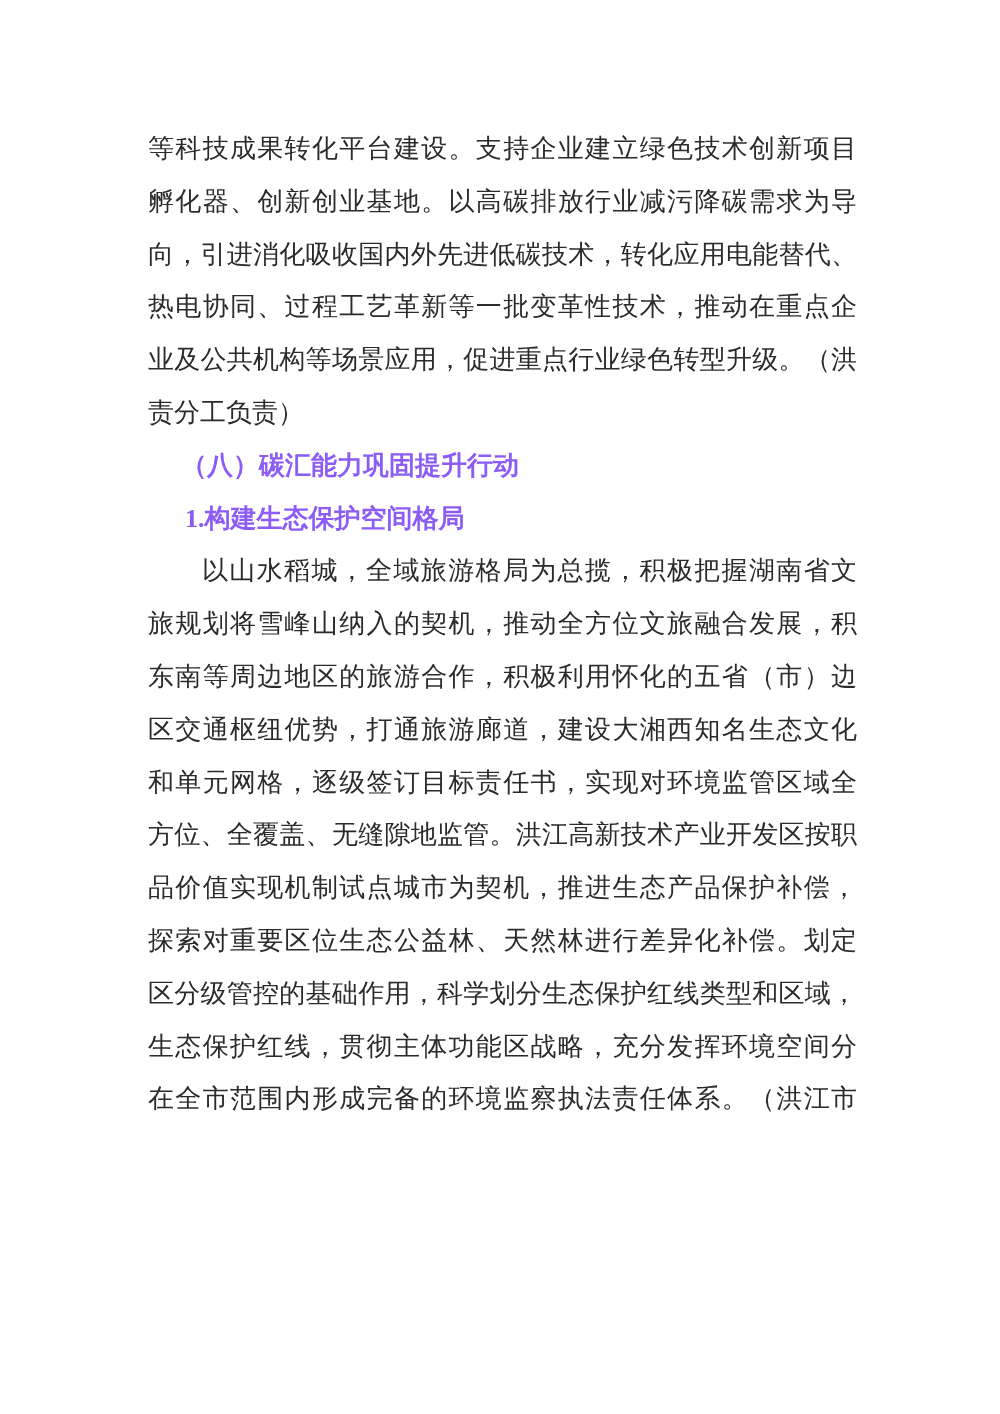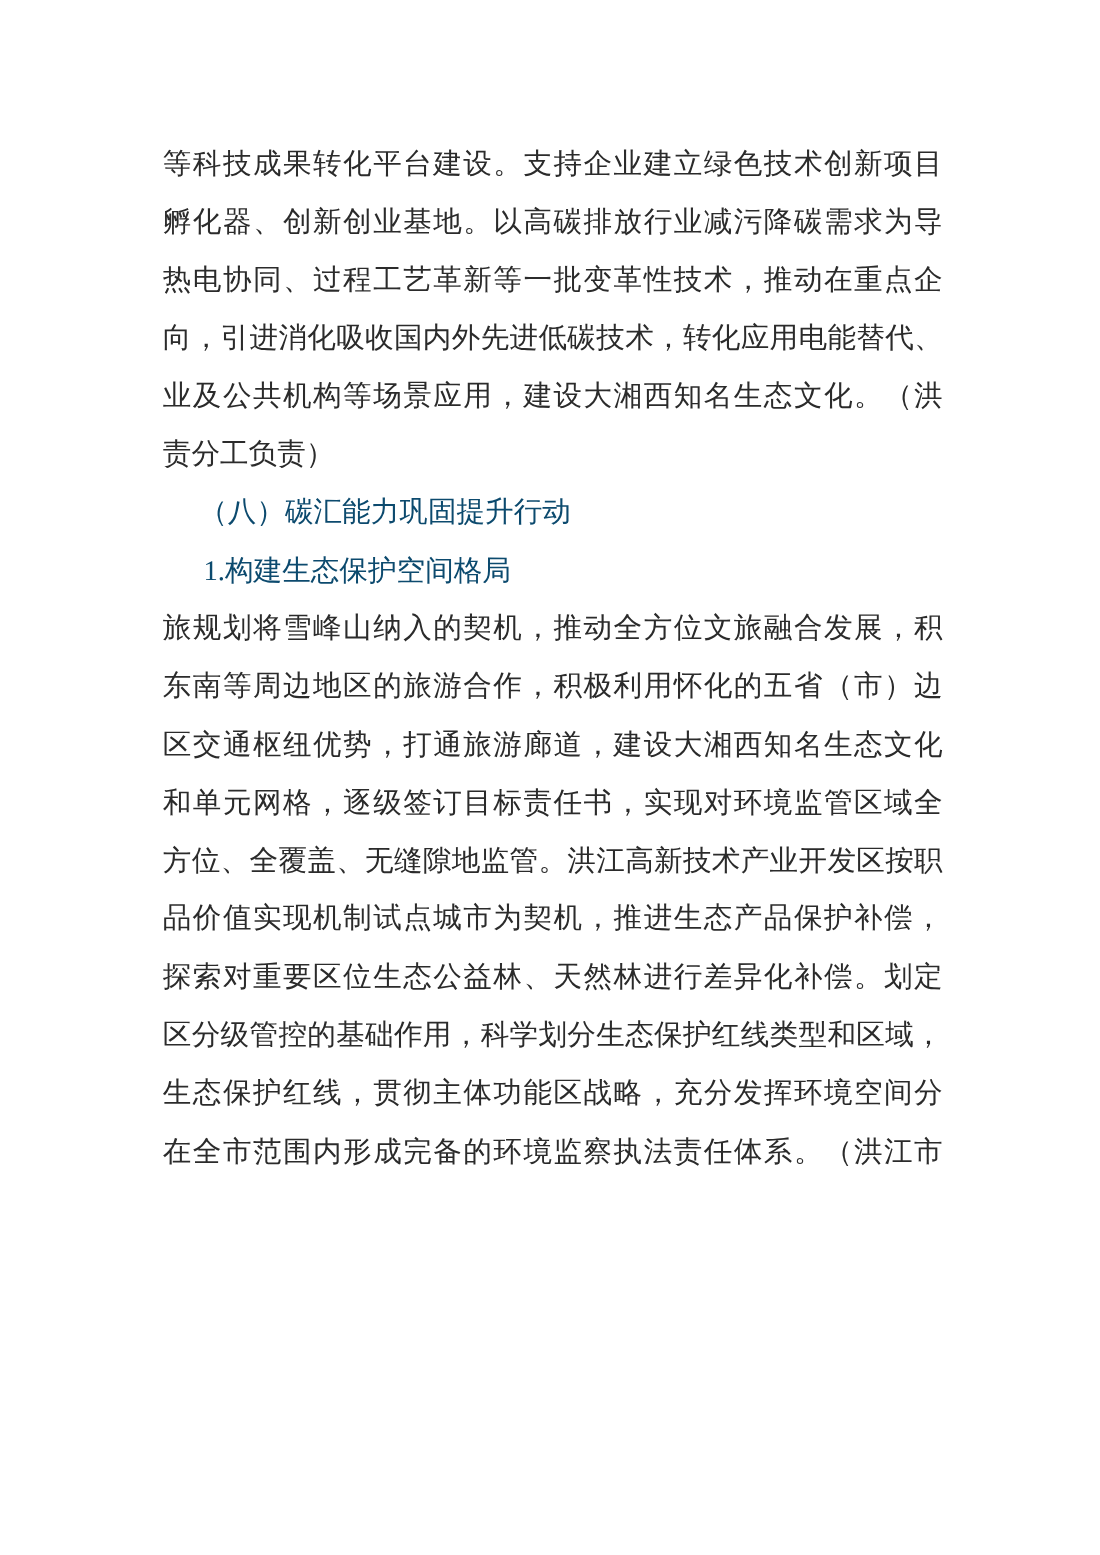--- a/index.html
+++ b/index.html
@@ -30,43 +30,44 @@
     text-align-last: left;
     white-space: normal;
     height: 52.8px;
     overflow: hidden;
   }
   .ln.fill {
     text-align-last: justify;
     text-justify: inter-character;
   }
   .ln.h {
-    font-weight: 400;
-    color: #0c4a6e;
+    font-weight: 700;
+    color: #8b5cf6;
   }
   .ind2   { text-indent: 54px; }
   .ind-h1 { text-indent: 33px; }
   .ind-h2 { text-indent: 37px; }
 </style>
 </head>
 <body>
 
 <div class="page">
   <div class="content">
 
     <div class="ln fill">等科技成果转化平台建设。支持企业建立绿色技术创新项目</div>
     <div class="ln fill">孵化器、创新创业基地。以高碳排放行业减污降碳需求为导</div>
+    <div class="ln fill">向，引进消化吸收国内外先进低碳技术，转化应用电能替代、</div>
     <div class="ln fill">热电协同、过程工艺革新等一批变革性技术，推动在重点企</div>
-    <div class="ln fill">向，引进消化吸收国内外先进低碳技术，转化应用电能替代、</div>
-    <div class="ln fill">业及公共机构等场景应用，建设大湘西知名生态文化。（洪</div>
+    <div class="ln fill">业及公共机构等场景应用，促进重点行业绿色转型升级。（洪</div>
     <div class="ln">责分工负责）</div>
 
     <div class="ln h ind-h1">（八）碳汇能力巩固提升行动</div>
     <div class="ln h ind-h2">1.构建生态保护空间格局</div>
 
+    <div class="ln fill ind2">以山水稻城，全域旅游格局为总揽，积极把握湖南省文</div>
     <div class="ln fill">旅规划将雪峰山纳入的契机，推动全方位文旅融合发展，积</div>
     <div class="ln fill">东南等周边地区的旅游合作，积极利用怀化的五省（市）边</div>
     <div class="ln fill">区交通枢纽优势，打通旅游廊道，建设大湘西知名生态文化</div>
     <div class="ln fill">和单元网格，逐级签订目标责任书，实现对环境监管区域全</div>
     <div class="ln fill">方位、全覆盖、无缝隙地监管。洪江高新技术产业开发区按职</div>
     <div class="ln fill">品价值实现机制试点城市为契机，推进生态产品保护补偿，</div>
     <div class="ln fill">探索对重要区位生态公益林、天然林进行差异化补偿。划定</div>
     <div class="ln fill">区分级管控的基础作用，科学划分生态保护红线类型和区域，</div>
     <div class="ln fill">生态保护红线，贯彻主体功能区战略，充分发挥环境空间分</div>
     <div class="ln fill">在全市范围内形成完备的环境监察执法责任体系。（洪江市</div>

